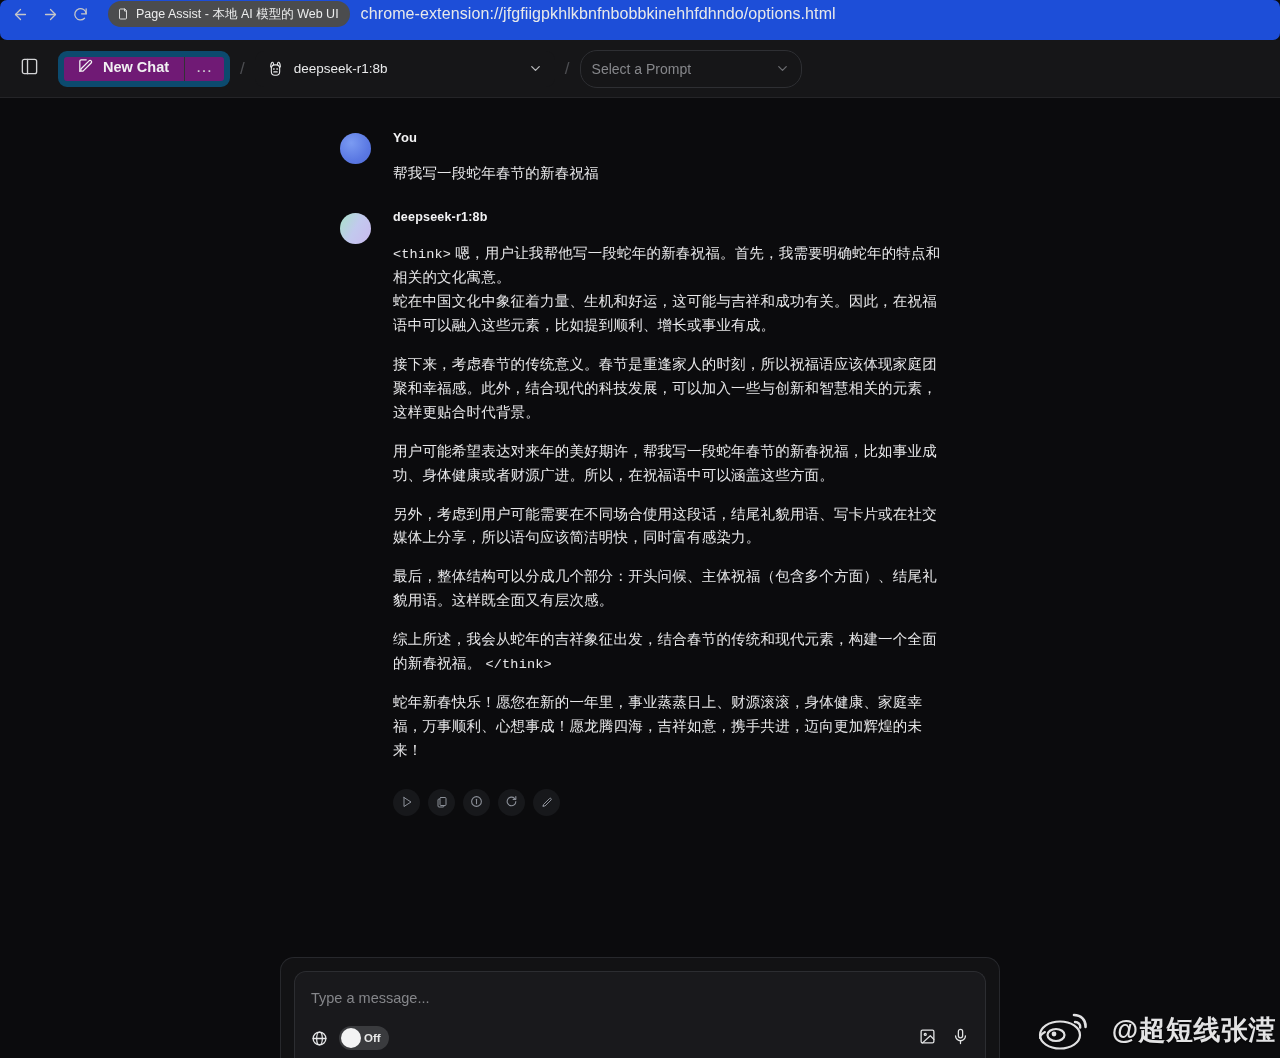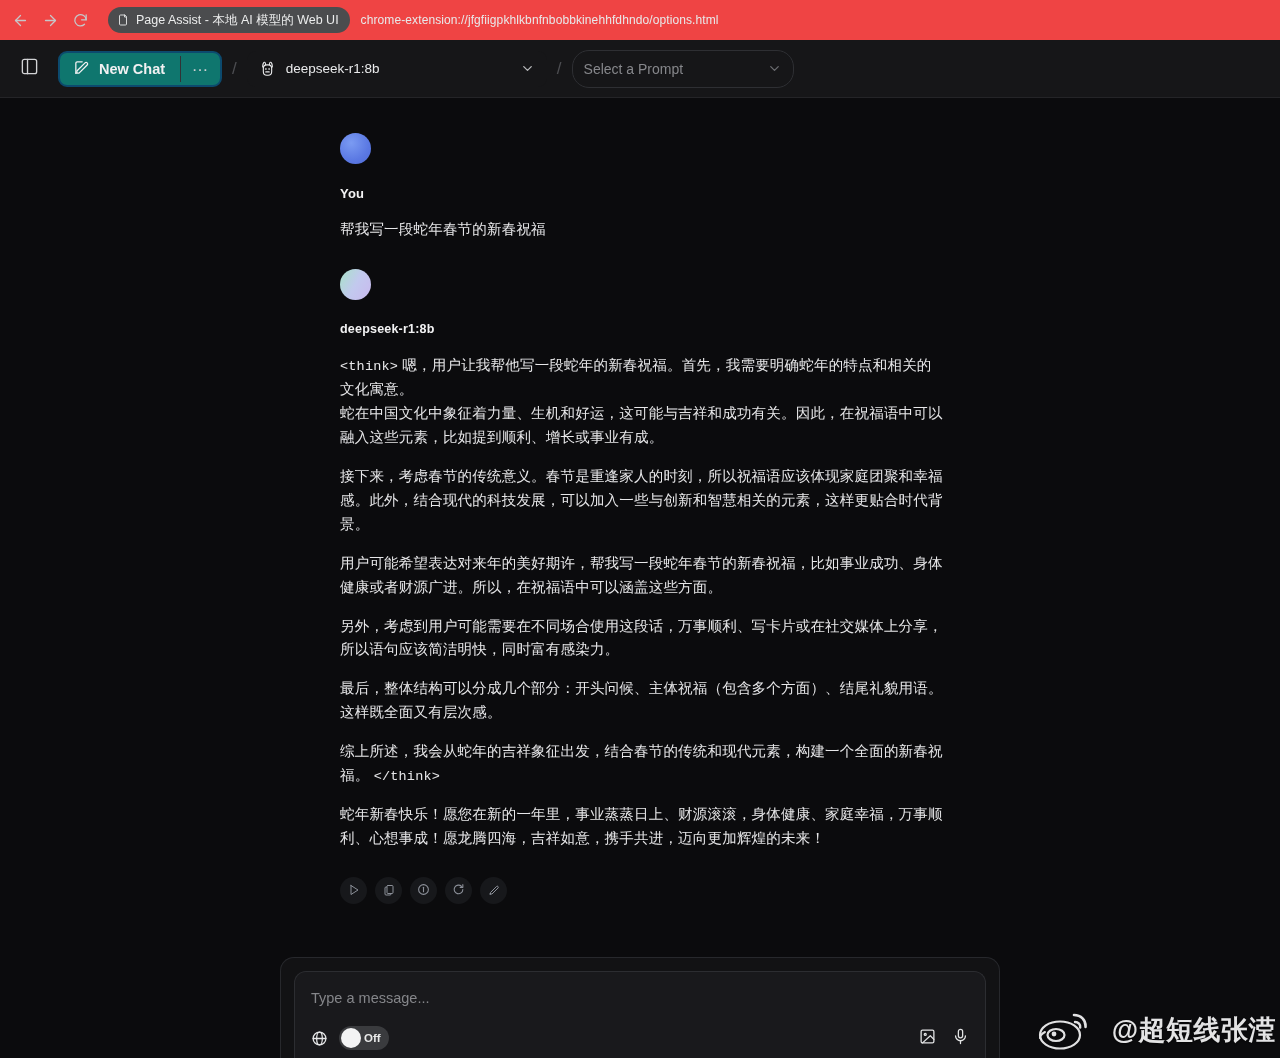--- a/index.html
+++ b/index.html
@@ -6,24 +6,25 @@
   html, body {
     width: 1280px; height: 1058px;
     background: #0b0b0d;
     font-family: "Liberation Sans", "DejaVu Sans", sans-serif;
     overflow: hidden;
   }
 
   
   .browser-bar {
     height: 40px; width: 100%;
-    background: #ef4444;
-    display: flex; align-items: center;
+    background: #1d4ed8;
+    display: flex; align-items: flex-start;
     padding: 0 6px;
     gap: 2px;
+    border-radius: 7px;
   }
   .nav-btn {
     width: 28px; height: 28px;
     display: flex; align-items: center; justify-content: center;
     border-radius: 50%;
     color: #c6c7c9;
     flex: 0 0 auto;
   }
   .nav-btn svg { display: block; }
   .url-wrap {
@@ -38,21 +39,21 @@
     border-radius: 14px;
     height: 26px;
     padding: 0 11px 0 9px;
     color: #eceded;
     font-size: 12.5px;
     white-space: nowrap;
   }
   .page-chip .doc-ico { color: #d8d9da; display:flex; }
   .url-text {
     color: #e8e9ea;
-    font-size: 12px;
+    font-size: 16px;
     margin-left: 11px;
     white-space: nowrap;
     letter-spacing: .1px;
   }
 
   
   .app-header {
     height: 58px;
     width: 100%;
     background: #161618;
@@ -63,27 +64,27 @@
     gap: 0px;
   }
   .panel-toggle {
     width: 30px; height: 30px;
     display: flex; align-items: center; justify-content: center;
     color: #d3d4d6;
     border-radius: 6px;
     flex: 0 0 auto;
   }
   .newchat-group {
-    display: flex; align-items: center;
-    border: 2px solid #0c4a6e;
+    display: flex; align-items: flex-start;
+    border: 6px solid #0c4a6e;
     border-radius: 9px;
     height: 36px;
     margin-left: 14px;
     overflow: hidden;
-    background: #0f766e;
+    background: #701a75;
   }
   .newchat-btn {
     display: flex; align-items: center; gap: 9px;
     padding: 0 15px 0 13px;
     color: #f1f1f2;
     font-size: 14.5px;
     font-weight: 600;
   }
   .newchat-btn svg { flex: 0 0 auto; }
   .dots-btn {
@@ -142,21 +143,20 @@
     top: 0; left: 0; right: 0;
     padding-top: 32px;
     padding-bottom: 10px;
   }
   .msg {
     width: 612px;
     margin: 0 auto;
     display: flex;
     gap: 22px;
     padding-left: 6px;
-    flex-direction: column;
   }
   .msg + .msg { margin-top: 24px; }
   .avatar {
     width: 31px; height: 31px;
     border-radius: 50%;
     flex: 0 0 auto;
     margin-top: 3px;
   }
   .avatar.user { background: radial-gradient(circle at 36% 32%, #7b9bf2 0%, #5b79e3 60%, #4f6bd8 100%); }
   .avatar.bot  { background: linear-gradient(120deg, #a8e3c8 0%, #c2c9ee 50%, #c9b9ee 100%); }
@@ -386,21 +386,21 @@
     <div class="msg">
       <div class="avatar bot"></div>
       <div class="msg-body">
         <div class="msg-name bot">deepseek-r1:8b</div>
         <div class="msg-text">
 
           <p class="tight"><span class="mono">&lt;think&gt;</span> <span>嗯，用户让我帮他写一段蛇年的新春祝福。首先，我需要明确蛇年的特点和相关的文化寓意。</span></p>
           <p class="tight">蛇在中国文化中象征着力量、生机和好运，这可能与吉祥和成功有关。因此，在祝福语中可以融入这些元素，比如提到顺利、增长或事业有成。</p>
           <p>接下来，考虑春节的传统意义。春节是重逢家人的时刻，所以祝福语应该体现家庭团聚和幸福感。此外，结合现代的科技发展，可以加入一些与创新和智慧相关的元素，这样更贴合时代背景。</p>
           <p>用户可能希望表达对来年的美好期许，帮我写一段蛇年春节的新春祝福，比如事业成功、身体健康或者财源广进。所以，在祝福语中可以涵盖这些方面。</p>
-          <p>另外，考虑到用户可能需要在不同场合使用这段话，万事顺利、写卡片或在社交媒体上分享，所以语句应该简洁明快，同时富有感染力。</p>
+          <p>另外，考虑到用户可能需要在不同场合使用这段话，结尾礼貌用语、写卡片或在社交媒体上分享，所以语句应该简洁明快，同时富有感染力。</p>
           <p>最后，整体结构可以分成几个部分：开头问候、主体祝福（包含多个方面）、结尾礼貌用语。这样既全面又有层次感。</p>
           <p><span>综上所述，我会从蛇年的吉祥象征出发，结合春节的传统和现代元素，构建一个全面的新春祝福。</span> <span class="mono">&lt;/think&gt;</span></p>
           <p>蛇年新春快乐！愿您在新的一年里，事业蒸蒸日上、财源滚滚，身体健康、家庭幸福，万事顺利、心想事成！愿龙腾四海，吉祥如意，携手共进，迈向更加辉煌的未来！</p>
         </div>
 
         <div class="actions">
           <div class="act">
             <span>
               <svg width="12" height="12" viewBox="0 0 24 24" fill="none" stroke="currentColor" stroke-width="2" stroke-linecap="round" stroke-linejoin="round">
                   <polygon points="6 3 20 12 6 21 6 3"></polygon>

